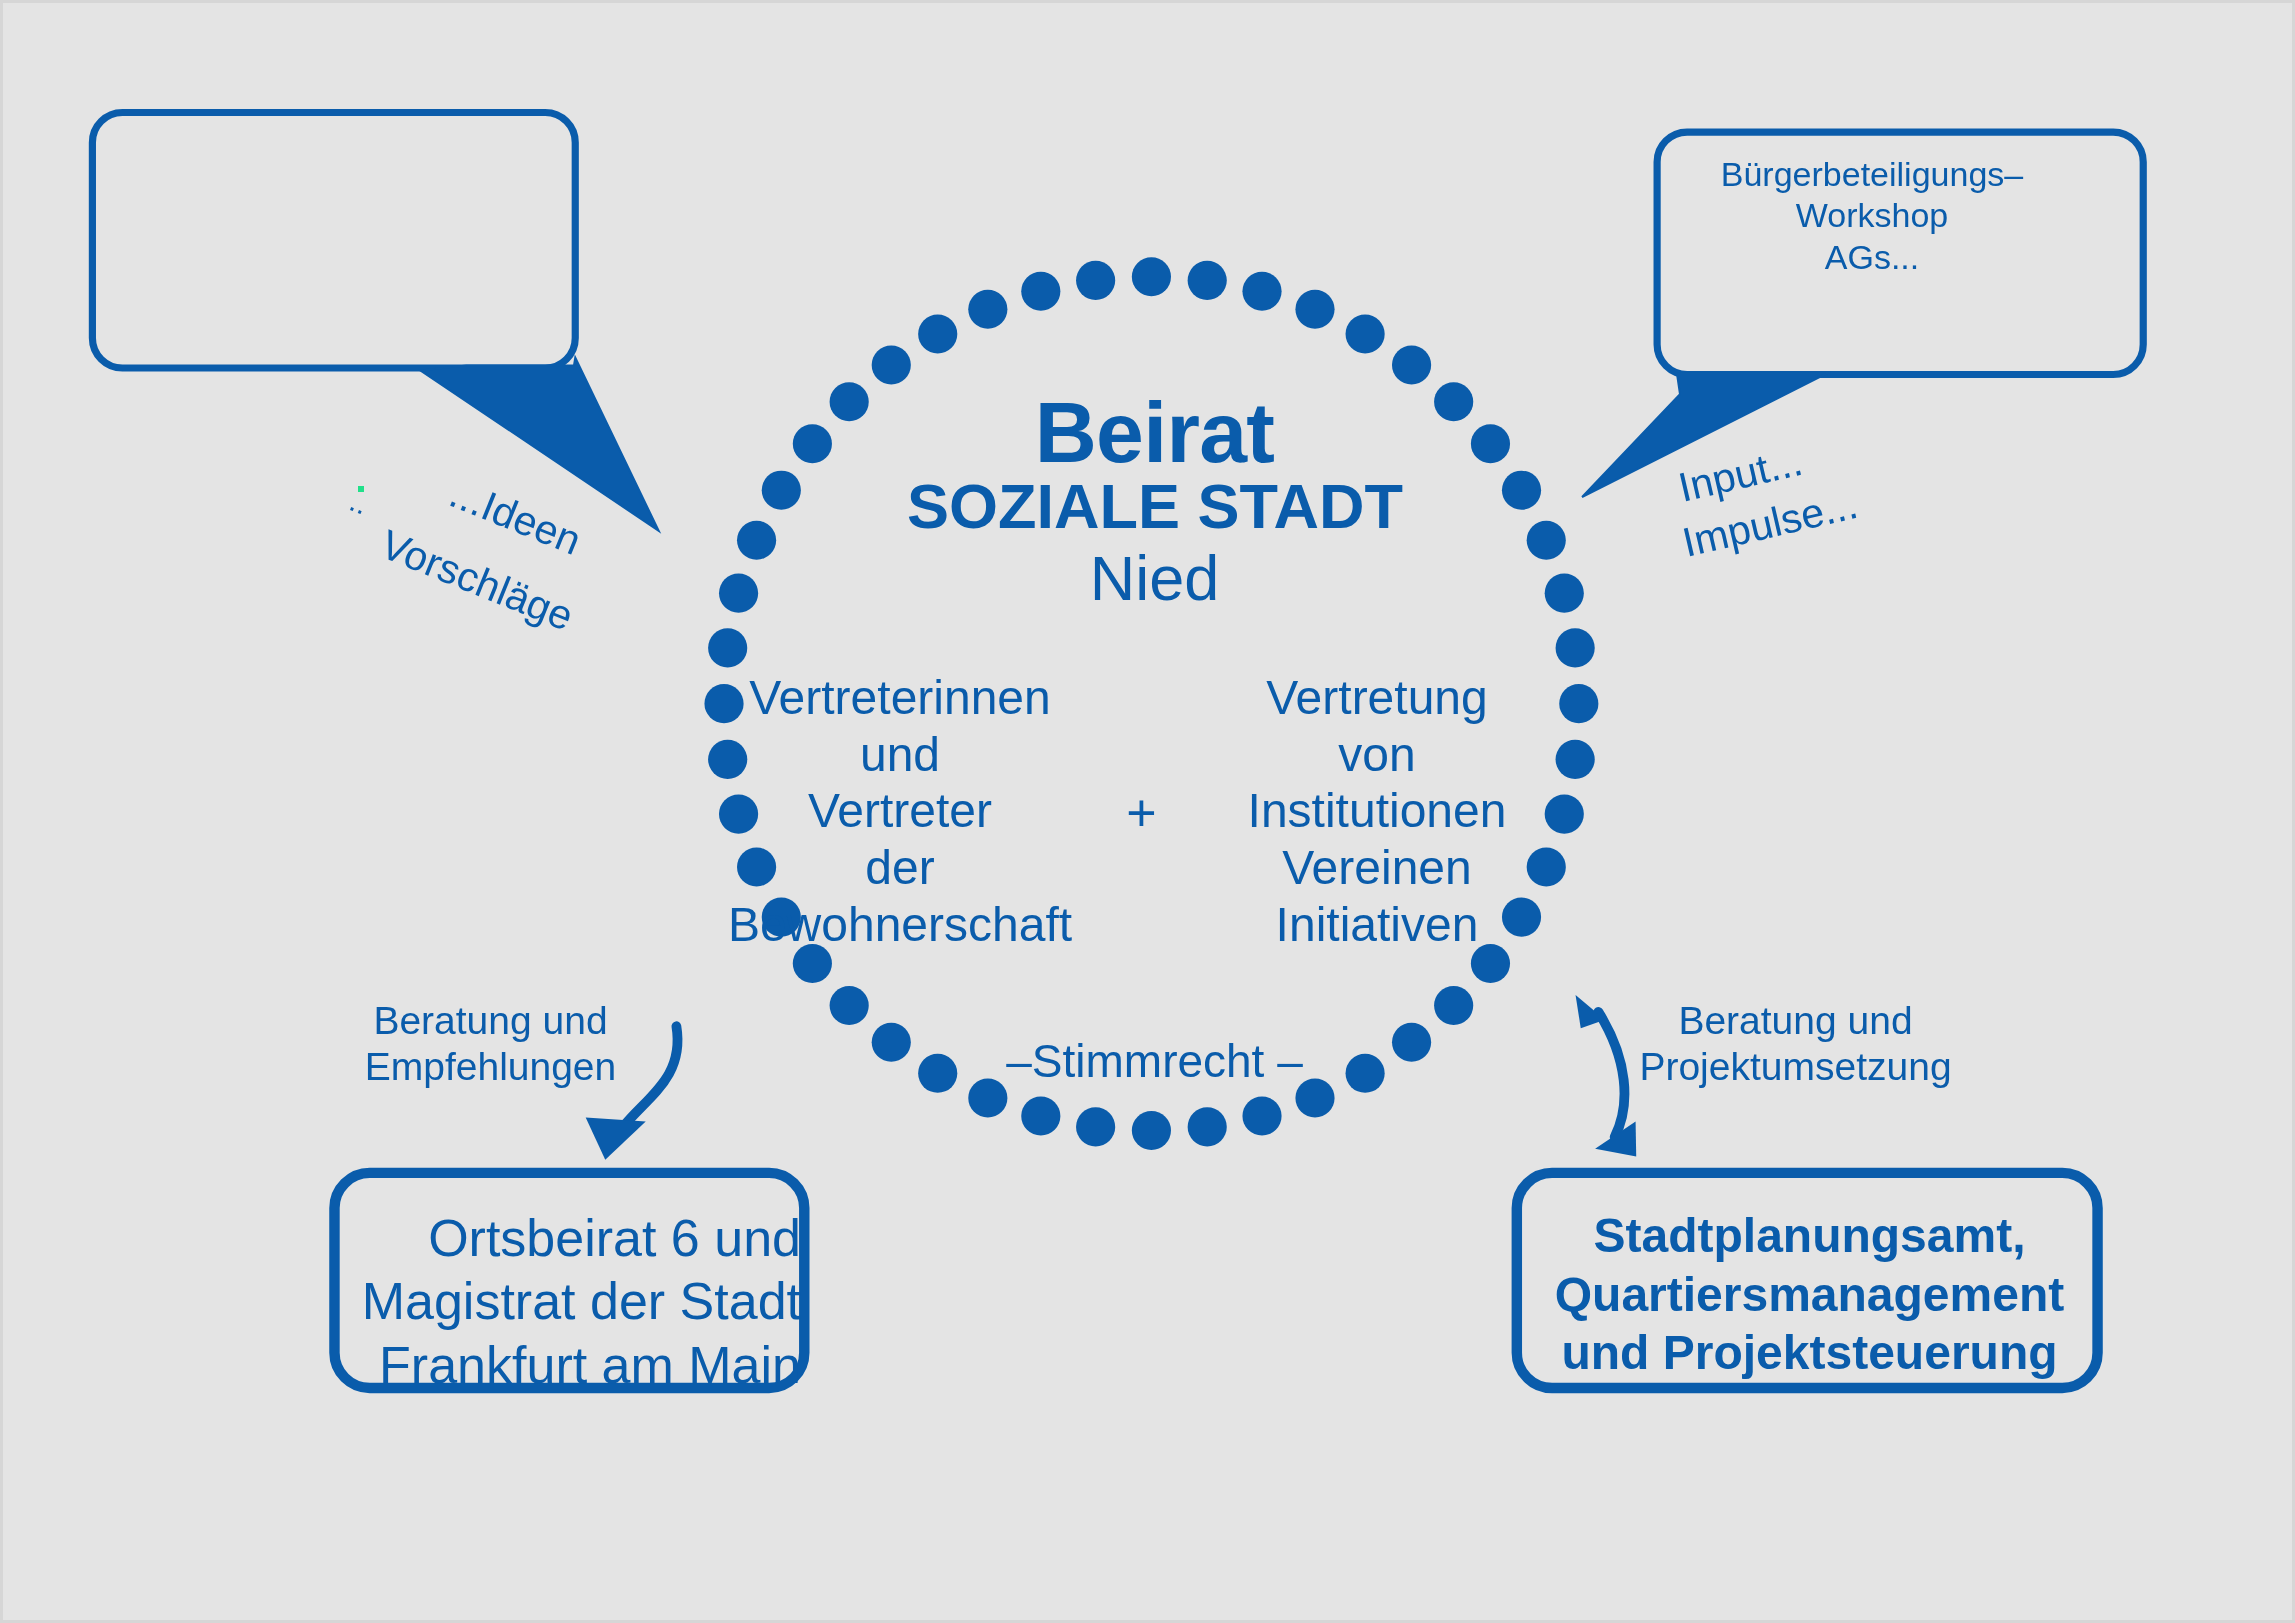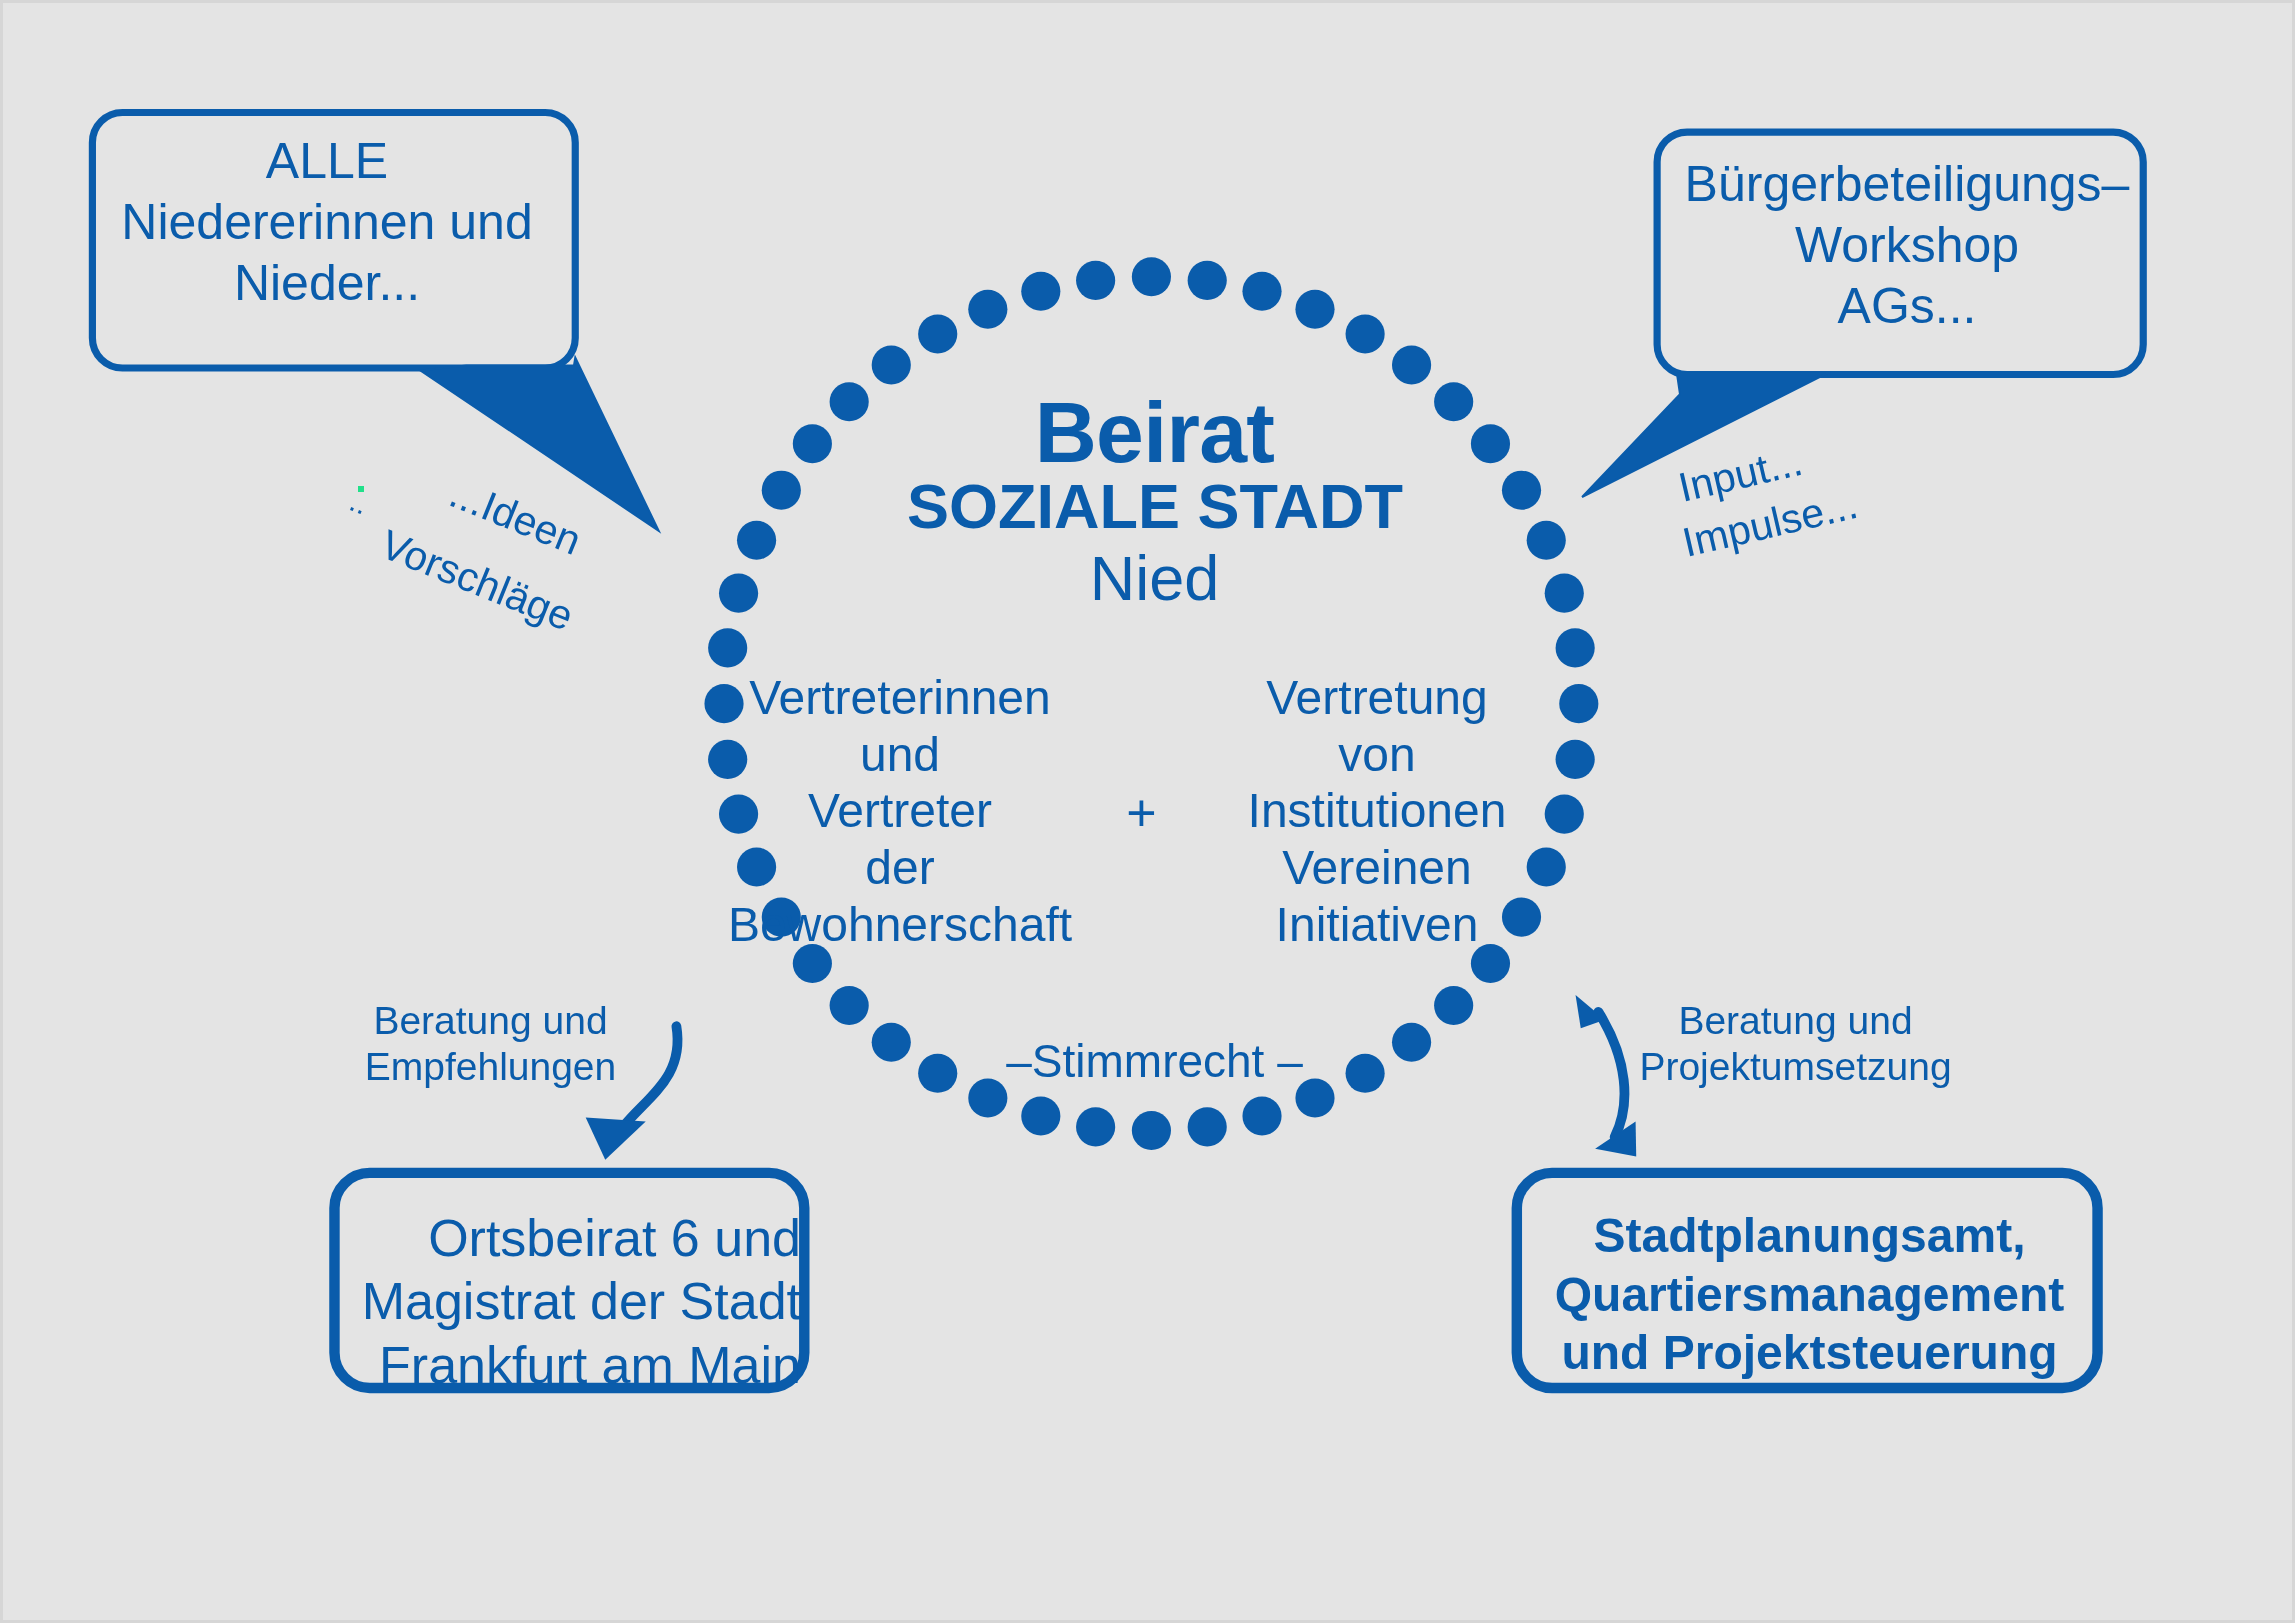--- a/index.html
+++ b/index.html
@@ -72,22 +72,22 @@
     color: #0a5cab;
     line-height: 1.22;
     white-space: pre-line;
     font-family: "Liberation Sans", sans-serif;
   }
   #bubble-tl-text {
     left: 98px; top: 128px; width: 452px;
     font-size: 50px;
   }
   #bubble-tr-text {
-    left: 1675px; top: 151px; width: 458px;
-    font-size: 50px;
+    left: 1640px; top: 151px; width: 458px;
+    font-size: 34px;
   }
 
   
   #box-bl-text {
     left: 340px; top: 1204px; width: 458px;
     font-size: 52px;
     text-align: right;
   }
   #box-br-text {
     left: 1525px; top: 1204px; width: 563px;
@@ -237,23 +237,20 @@
 der
 Bewohnerschaft</div>
   <div class="txt" id="plus-sign">+</div>
   <div class="txt" id="col-right">Vertretung
 von
 Institutionen
 Vereinen
 Initiativen</div>
   <div class="txt" id="stimmrecht">–Stimmrecht  –</div>
 
-  <div class="bubble-text" id="bubble-tl-text">ALLE
-Niedererinnen und
-Nieder...</div>
   <div class="bubble-text" id="bubble-tr-text">Bürgerbeteiligungs–
 Workshop
 AGs...</div>
 
   <div class="bubble-text" id="box-bl-text">Ortsbeirat 6 und
 Magistrat der Stadt
 Frankfurt am Main</div>
   <div class="bubble-text" id="box-br-text">Stadtplanungsamt,
 Quartiersmanagement
 und Projektsteuerung</div>

